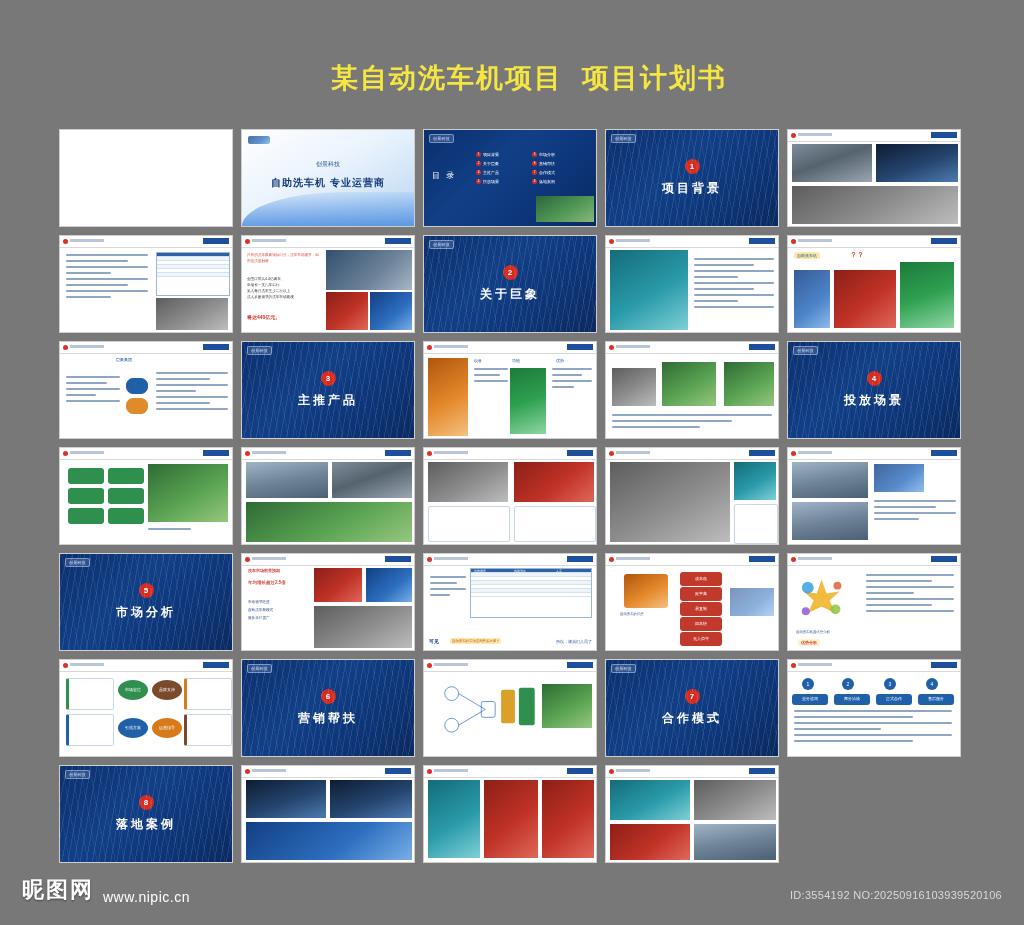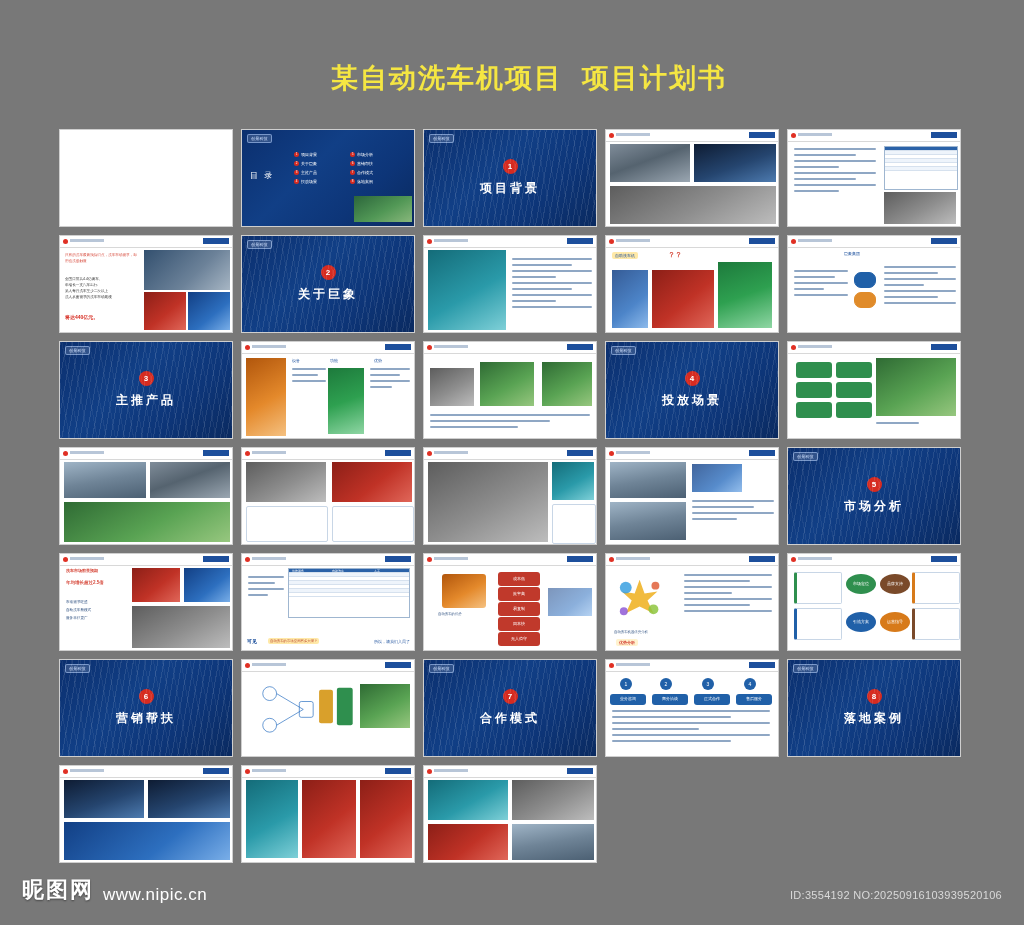--- a/index.html
+++ b/index.html
@@ -151,36 +151,42 @@
   .bigred{
     position:absolute;color:#d62b20;font-size:5px;font-weight:bold;white-space:nowrap;
   }
   .footer-logo{
     position:absolute;left:22px;bottom:20px;display:flex;align-items:flex-end;gap:9px;
   }
   .fl-cn{
     color:#ffffff;font-size:22px;font-weight:bold;letter-spacing:2px;
     text-shadow:0 1px 2px rgba(0,0,0,.45);
   }
-  .fl-url{color:#ffffff;font-size:17px;letter-spacing:.5px;}
+  .fl-url{color:#ffffff;font-size:14px;letter-spacing:.5px;}
   .footer-id{
     position:absolute;right:22px;bottom:24px;
     color:#d9d9d9;font-size:11px;letter-spacing:.3px;
   }
   .svgwrap{position:absolute;inset:0;}
 </style>
 </head>
 <body>
 
 <div class="title">某自动洗车机项目  项目计划书</div>
 
 <div class="grid">
 
   <div class="slide s-white"></div>
 
+  <div class="slide s-lightblue">
+    <div class="cover-wave"></div>
+    <div class="cover-brand">创景科技</div>
+    <div class="cover-main">自助洗车机  专业运营商</div>
+    <div class="photo ph-blue" style="left:6px;top:6px;width:22px;height:8px;opacity:.75;border-radius:2px;"></div>
+  </div>
 
   <div class="slide s-darkblue">
     <div class="logo-sm dark">创景科技</div>
     <div class="toc-title">目 录</div>
     <div class="toc-col" style="left:52px;top:20px;">
       <div class="t">
           <span class="n">1</span>
           <span>项目背景</span>
         </div>
       <div class="t">

